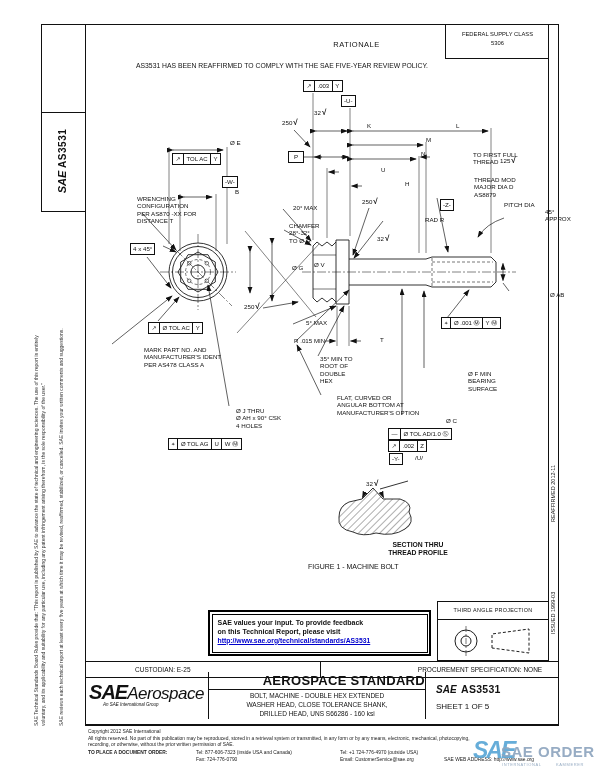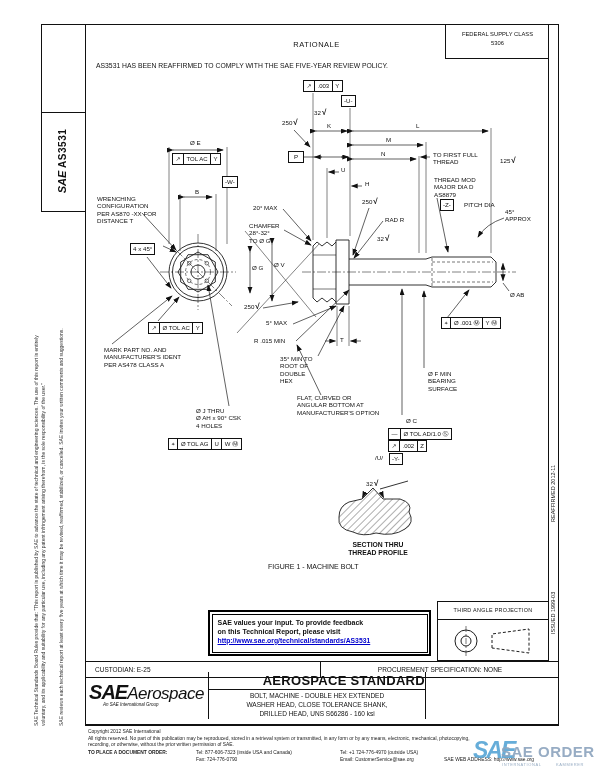--- a/index.html
+++ b/index.html
@@ -1,20 +1,20 @@
 <!DOCTYPE html>
 <html><head>
 <meta charset="utf-8">
 <style>
   * { margin:0; padding:0; box-sizing:border-box; }
   body { font-family:"Liberation Sans", sans-serif; background:#fff; }
   .page { position:relative; width:600px; height:776px; background:#fff; overflow:hidden; color:#111; }
   .abs { position:absolute; }
   .ln { position:absolute; background:#111; }
-  .lb { position:absolute; font-size:6.2px; line-height:1.18; color:#111; white-space:pre-line; }
+  .lb { position:absolute; font-size:6.2px; line-height:1.18; color:#111; white-space:pre-line;margin-left:40px; }
   .ctr { text-align:center; }
   .bx { position:absolute; border:1px solid #111; background:#fff; font-size:6.2px; line-height:10px; padding:0 2px; color:#111; }
   .fcf { position:absolute; display:flex; border:1px solid #111; background:#fff; height:12px; }
   .fcf > span { display:flex; align-items:center; padding:0 2.5px; font-size:6px; line-height:10px; border-left:1px solid #111; color:#111; white-space:nowrap; }
   .fcf > span:first-child { border-left:none; }
   .sf { position:absolute; font-size:6.2px; color:#111; white-space:nowrap; }
   .sf .gl { font-size:8px; font-weight:bold; margin-left:1px; }
   .rot { transform:rotate(-90deg); transform-origin:0 0; position:absolute; white-space:nowrap; }
   .frame-box { position:absolute; border:1.2px solid #111; }
   .fsc { position:absolute; left:445px; top:24px; width:104px; height:35px; border-left:1.2px solid #111; border-bottom:1.2px solid #111; text-align:center; font-size:5.8px; line-height:1.5; padding-top:6px; }
@@ -324,20 +324,27 @@
     <div class="cell" style="left:0;width:123px;text-align:center;padding-top:9px">
       <span class="logo-sae">SAE</span><span class="logo-aero">Aerospace</span>
       <div style="font-size:4.5px;font-style:italic;text-align:left;padding-left:18px;margin-top:-2px">An SAE International Group</div>
     </div>
     <div class="cell" style="left:124px;width:216px">
       <div style="font-size:13px;font-weight:bold;text-align:right;border-bottom:1.2px solid #111;padding:1px 0;letter-spacing:.3px">AEROSPACE STANDARD</div>
       <div style="font-size:6.5px;text-align:center;white-space:pre-line;line-height:1.35;padding-top:2px">BOLT, MACHINE - DOUBLE HEX EXTENDED
 WASHER HEAD, CLOSE TOLERANCE SHANK,
 DRILLED HEAD, UNS S66286 - 160 ksi</div>
     </div>
+    <div class="cell" style="left:341px;width:133px;padding:7px 0 0 10px">
+      <div>
+        <span style="font-weight:900;font-style:italic;font-size:10px">SAE</span>
+        <span style="font-weight:bold;font-size:10.5px;letter-spacing:.3px">AS3531</span>
+      </div>
+      <div style="font-size:8px;margin-top:5px">SHEET 1 OF 5</div>
+    </div>
   </div>
 
   <div class="footer-t" style="left:88px;top:729px">Copyright 2012 SAE International</div>
   <div class="footer-t" style="left:88px;top:736px">All rights reserved. No part of this publication may be reproduced, stored in a retrieval system or transmitted, in any form or by any means, electronic, mechanical, photocopying,</div>
   <div class="footer-t" style="left:88px;top:742px">recording, or otherwise, without the prior written permission of SAE.</div>
   <div class="footer-t" style="left:88px;top:750px;font-weight:bold">TO PLACE A DOCUMENT ORDER:</div>
   <div class="footer-t" style="left:196px;top:750px">Tel: 877-606-7323 (inside USA and Canada)</div>
   <div class="footer-t" style="left:340px;top:750px">Tel: +1 724-776-4970 (outside USA)</div>
   <div class="footer-t" style="left:196px;top:757px">Fax: 724-776-0790</div>
   <div class="footer-t" style="left:340px;top:757px">Email: CustomerService@sae.org</div>

